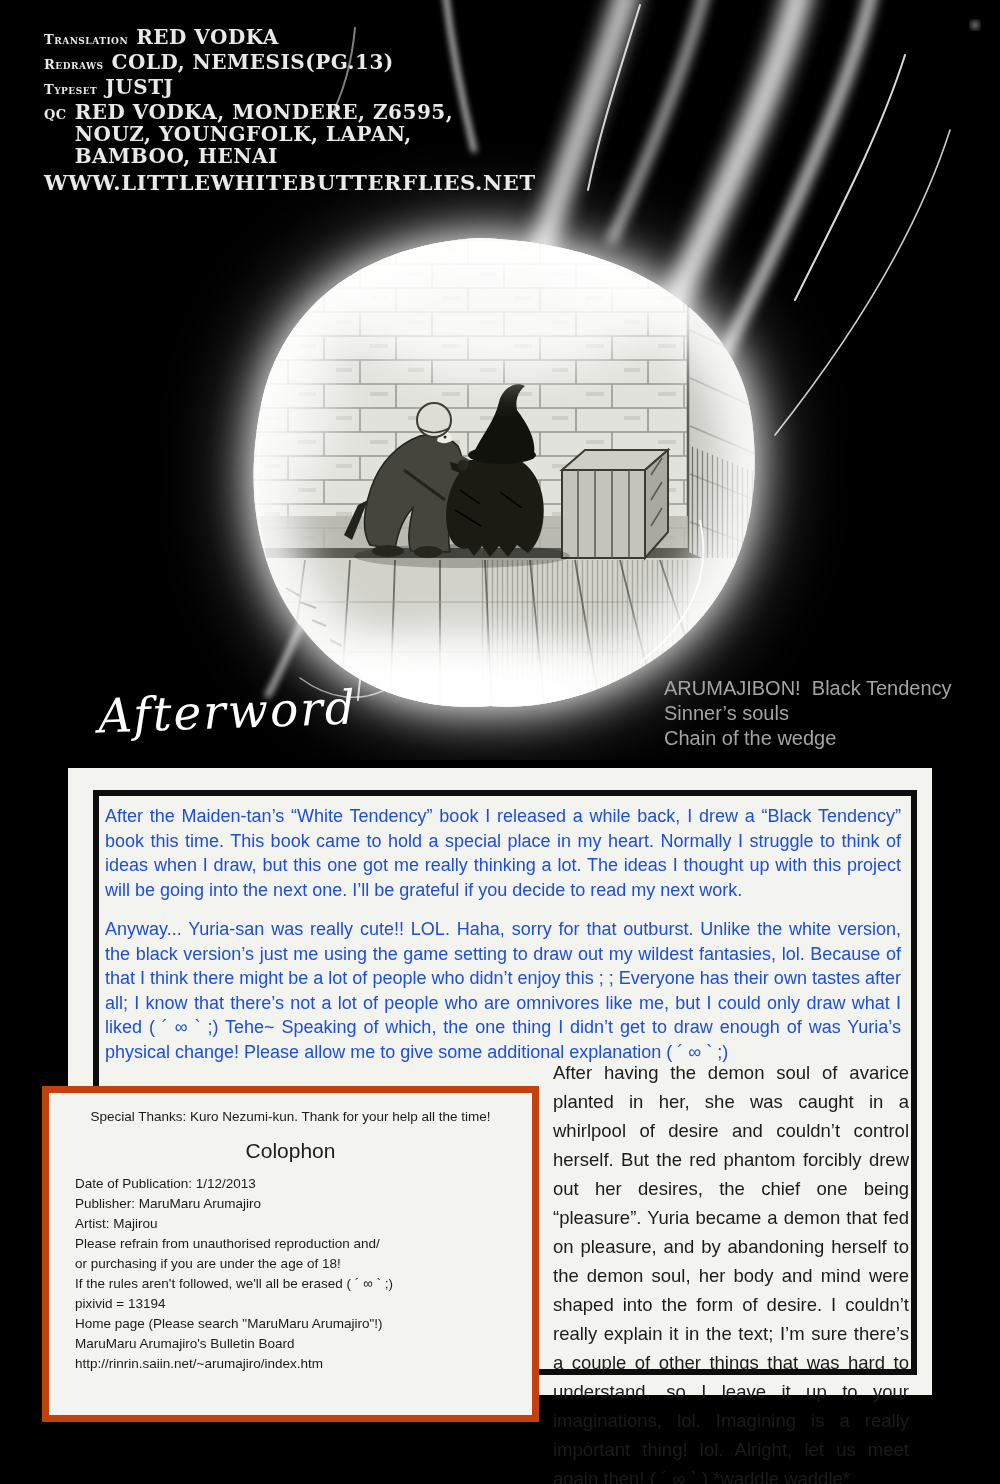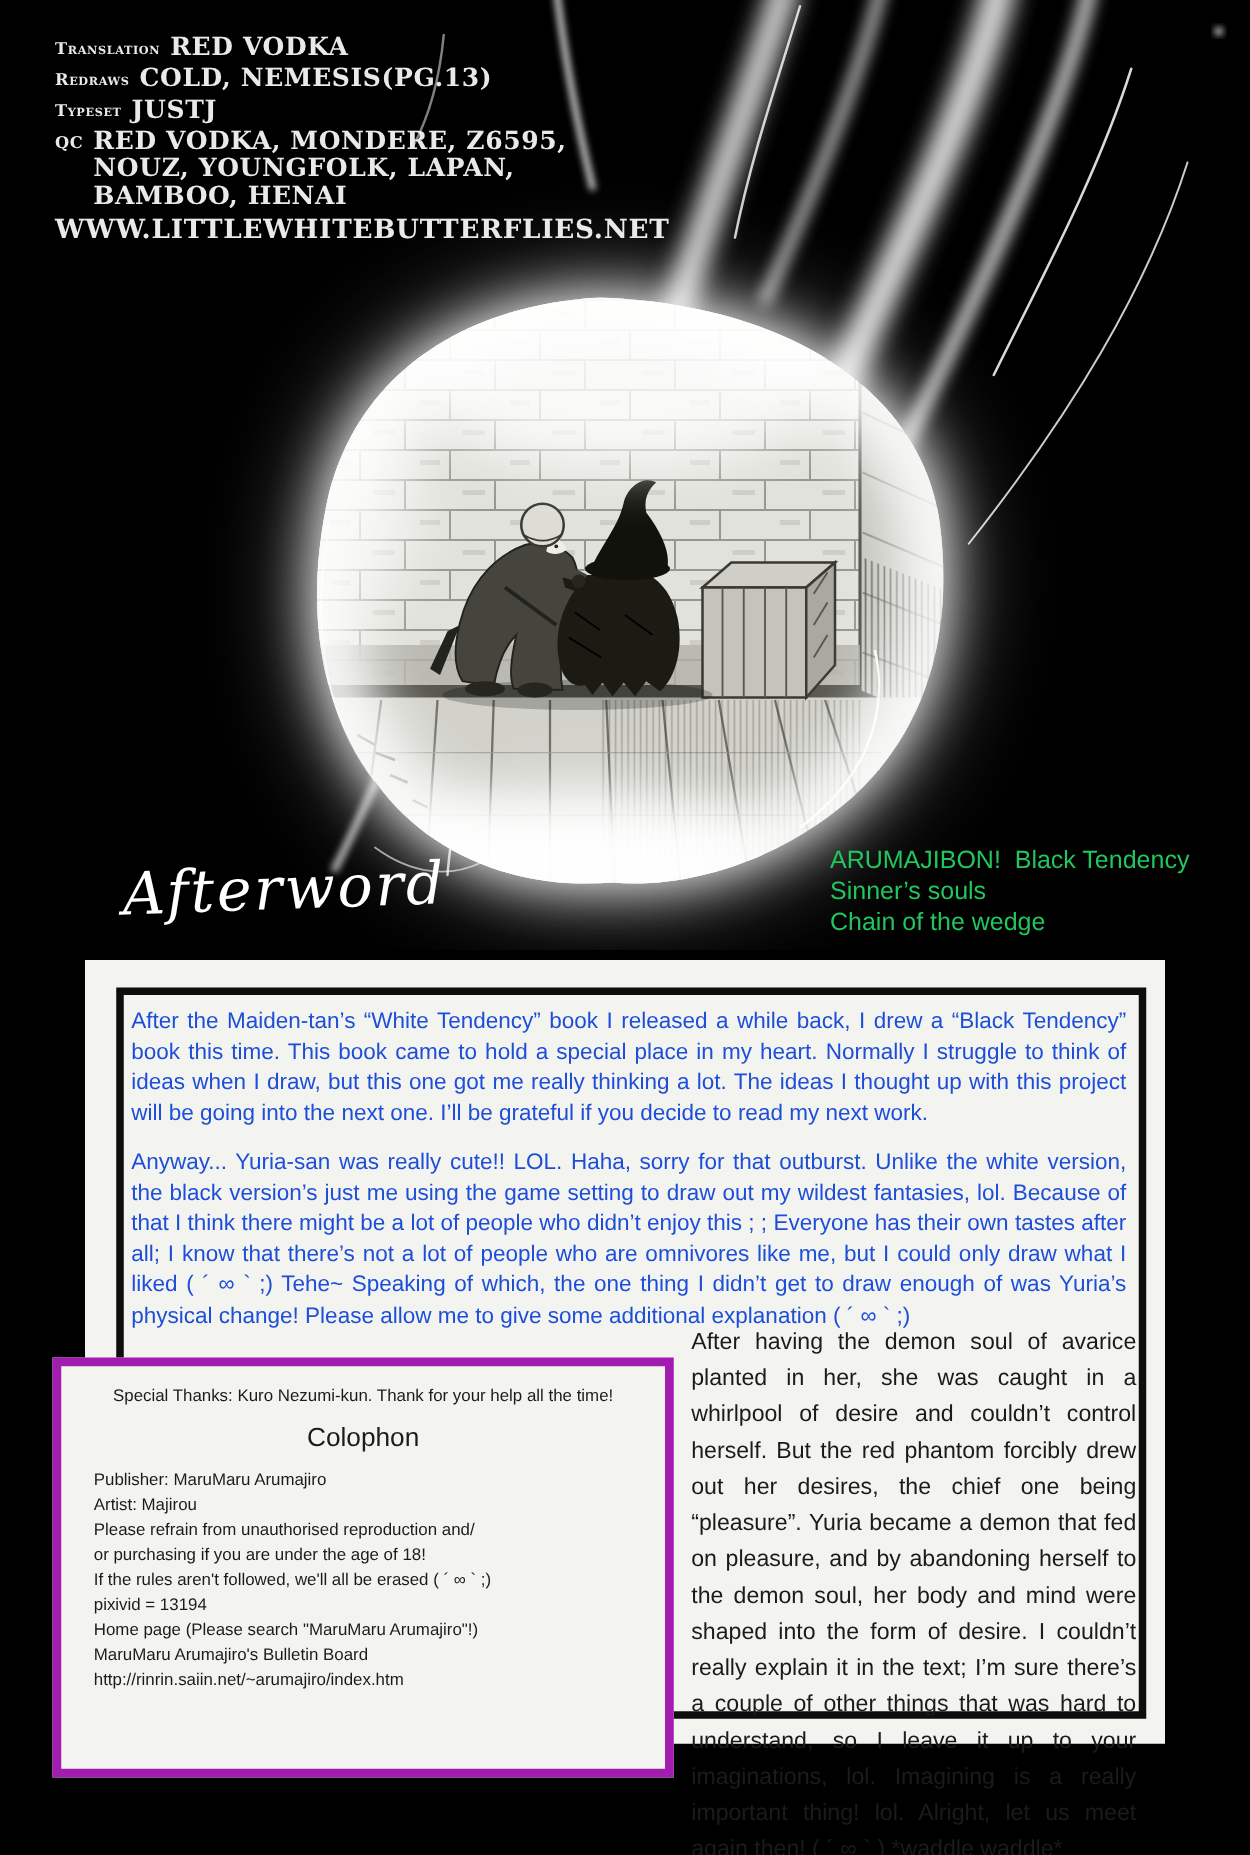--- a/index.html
+++ b/index.html
@@ -15,37 +15,37 @@
                 padding-top:7px;flex:none;}
   .credit-value{font-size:20px;letter-spacing:.5px;}
   .website{margin-top:2px;font-size:21px;letter-spacing:.6px;text-align:right;}
 
   
   .afterword{left:98px;top:684px;color:#fff;z-index:3;
              font-family:"DejaVu Serif",serif;font-style:italic;
              font-size:47px;letter-spacing:2px;transform:rotate(-2deg);}
 
   
-  .book-title{left:664px;top:676px;color:#22c55e;z-index:3;
+  .book-title{left:664px;top:676px;color:#a3a3a3;z-index:3;
               font-size:20px;line-height:25px;white-space:pre;}
 
   
   .main-box{left:68px;top:768px;width:864px;height:627px;background:#f3f3f0;
             z-index:4;}
   .main-inner{position:absolute;left:25px;top:22px;right:15px;bottom:20px;
               border:6px solid #0d0d0d;}
   .para-wrap{position:absolute;left:37px;top:36px;width:796px;color:#1d4ed8;
              font-size:18px;line-height:24.5px;text-align:justify;}
   .para-wrap p{margin:0 0 15px 0;}
   .right-col{position:absolute;left:485px;top:290px;width:356px;color:#1b1b1b;
              font-size:18.5px;line-height:29px;text-align:justify;}
 
   
   .colophon-box{left:42px;top:1086px;width:497px;height:336px;background:#f3f3f0;
-                border:7px solid #a21caf;box-sizing:border-box;z-index:5;
+                border:7px solid #c2410c;box-sizing:border-box;z-index:5;
                 color:#1b1b1b;}
   .special-thanks{text-align:center;margin-top:16px;font-size:13.5px;}
   .colophon-heading{text-align:center;margin-top:15px;font-size:21px;}
   .colophon-lines{margin:11px 0 0 26px;font-size:13.5px;line-height:20px;}
 
   svg{display:block;}
 </style>
 </head>
 <body>
 
@@ -215,20 +215,21 @@
     <p>After the Maiden-tan’s “White Tendency” book I released a while back, I drew a “Black Tendency” book this time. This book came to hold a special place in my heart. Normally I struggle to think of ideas when I draw, but this one got me really thinking a lot. The ideas I thought up with this project will be going into the next one. I’ll be grateful if you decide to read my next work.</p>
     <p>Anyway... Yuria-san was really cute!! LOL. Haha, sorry for that outburst. Unlike the white version, the black version’s just me using the game setting to draw out my wildest fantasies, lol. Because of that I think there might be a lot of people who didn’t enjoy this ; ; Everyone has their own tastes after all; I know that there’s not a lot of people who are omnivores like me, but I could only draw what I liked ( ´ ∞ ` ;) Tehe~ Speaking of which, the one thing I didn’t get to draw enough of was Yuria’s physical change! Please allow me to give some additional explanation ( ´ ∞ ` ;)</p>
   </div>
   <div class="right-col">After having the demon soul of avarice planted in her, she was caught in a whirlpool of desire and couldn’t control herself. But the red phantom forcibly drew out her desires, the chief one being “pleasure”. Yuria became a demon that fed on pleasure, and by abandoning herself to the demon soul, her body and mind were shaped into the form of desire. I couldn’t really explain it in the text; I’m sure there’s a couple of other things that was hard to understand, so I leave it up to your imaginations, lol. Imagining is a really important thing! lol. Alright, let us meet again then! ( ´ ∞ ` ) *waddle waddle*</div>
 </div>
 
 <div class="abs colophon-box">
   <div class="special-thanks">Special Thanks: Kuro Nezumi-kun. Thank for your help all the time!</div>
   <div class="colophon-heading">Colophon</div>
   <div class="colophon-lines">
+    <div>Date of Publication: 1/12/2013</div>
     <div>Publisher: MaruMaru Arumajiro</div>
     <div>Artist: Majirou</div>
     <div>Please refrain from unauthorised reproduction and/</div>
     <div>or purchasing if you are under the age of 18!</div>
     <div>If the rules aren't followed, we'll all be erased ( ´ ∞ ` ;)</div>
     <div>pixivid = 13194</div>
     <div>Home page (Please search "MaruMaru Arumajiro"!)</div>
     <div>MaruMaru Arumajiro's Bulletin Board</div>
     <div>http://rinrin.saiin.net/~arumajiro/index.htm</div>
   </div>

